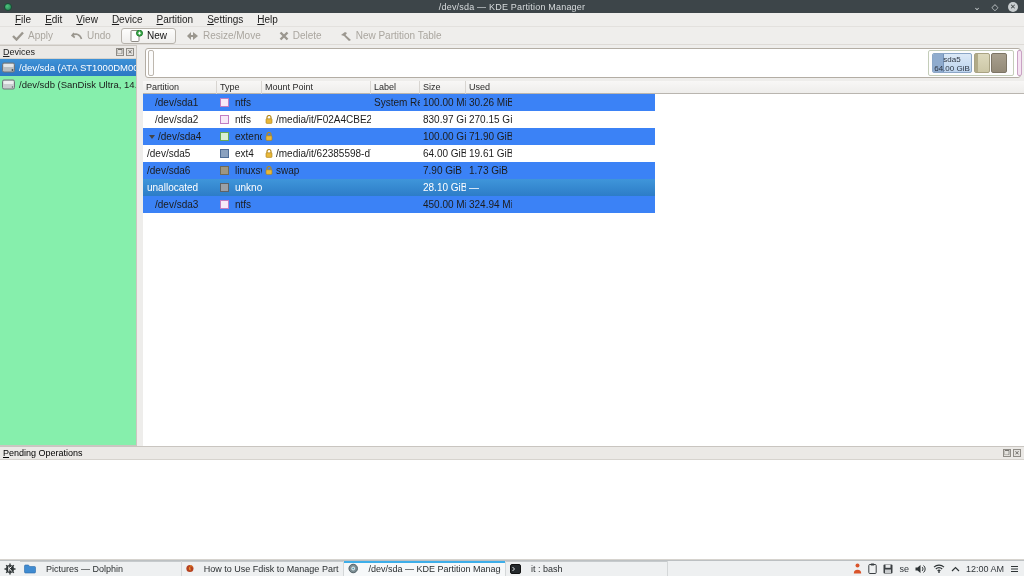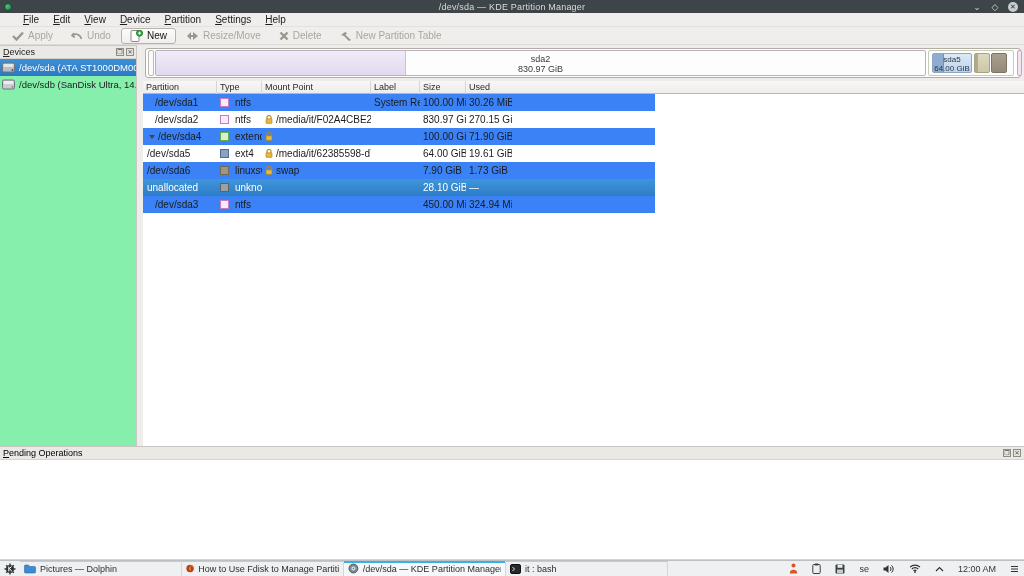--- a/index.html
+++ b/index.html
@@ -8,21 +8,21 @@
 
   
   .titlebar { height:13px; background:#3d4549; display:flex; align-items:center; position:relative; flex:0 0 auto; }
   .titlebar .appicon { width:8px; height:8px; border-radius:50%; background:radial-gradient(circle at 35% 35%, #4fc47f, #1f7a4d); margin-left:4px; border:1px solid #184f35; }
   .titlebar .title { position:absolute; left:0; right:0; text-align:center; color:#d7dbdd; font-size:9px; letter-spacing:.2px; }
   .winbtns { margin-left:auto; display:flex; align-items:center; gap:8px; padding-right:6px; z-index:1; }
   .winbtn { width:10px; height:10px; display:flex; align-items:center; justify-content:center; color:#cfd4d6; font-size:9px; cursor:default; }
   .winbtn.close { background:#c8cdcf; border-radius:50%; color:#2e3436; font-size:7px; font-weight:bold; }
 
   
-  .menubar { height:14px; background:#efeeec; display:flex; align-items:center; padding-left:16px; border-bottom:1px solid #e3e1de; flex:0 0 auto; }
+  .menubar { height:14px; background:#efeeec; display:flex; align-items:center; padding-left:8px; border-bottom:1px solid #e3e1de; flex:0 0 auto; }
   .menuitem { font-size:10px; color:#1c1c1c; padding:0 7px; height:14px; display:inline-block; line-height:14px; }
   .menuitem::first-letter { text-decoration:underline; }
 
   
   .toolbar { height:18px; background:#efeeec; display:flex; align-items:center; padding-left:4px; gap:2px; border-bottom:1px solid #dedbd7; flex:0 0 auto; }
   .tbtn { display:flex; align-items:center; gap:4px; height:16px; padding:0 8px; font-size:10px; border-radius:3px; }
   .tbtn.disabled { color:#aaa69f; }
   .tbtn.enabled { color:#141414; border:1px solid #b7b3ac; background:linear-gradient(#fdfdfc,#efeeec); }
   .tbtn svg { flex:0 0 auto; }
 
@@ -79,26 +79,26 @@
 
   
   .pendhead { height:14px; background:#ebe9e6; border-top:1px solid #c9c5c0; border-bottom:1px solid #d6d3ce; display:flex; align-items:center; font-size:9px; padding:0 3px; flex:0 0 auto; }
   .pendhead .dh-label::first-letter { text-decoration:underline; }
   .pendbody { flex:0 0 auto; height:100px; background:#fff; border-bottom:1px solid #d6d3ce; }
   .statusbar { height:13px; background:#eeedeb; font-size:9px; color:#222; display:flex; align-items:center; padding-left:3px; border-top:1px solid #cfccc7; flex:0 0 auto; }
 
   
   .taskbar { height:16px; background:#eef0f1; border-top:1px solid #bcc0c2; display:flex; align-items:stretch; flex:0 0 auto; }
   .kmenu { width:20px; display:flex; align-items:center; justify-content:center; }
-  .task { width:162px; display:flex; align-items:center; gap:4px; padding:0 4px; font-size:9px; color:#2b2f31; border-right:1px solid #d4d7d8; position:relative; white-space:nowrap; overflow:hidden; }
+  .task { width:162px; display:flex; align-items:center; gap:10px; padding:0 4px; font-size:9px; color:#2b2f31; border-right:1px solid #d4d7d8; position:relative; white-space:nowrap; overflow:hidden; }
   .task .tlabel { overflow:hidden; text-overflow:clip; }
   .task::before { content:""; position:absolute; top:0; left:0; right:0; height:1px; background:#c6cacc; }
   .task.active { background:#f6f8f9; }
   .task.active::before { height:2px; background:#3daee9; }
-  .tray { margin-left:auto; display:flex; align-items:center; gap:14px; padding:0 5px; }
+  .tray { margin-left:auto; display:flex; align-items:center; gap:6px; padding:0 5px; }
   .tray .traytext { font-size:9px; color:#31363a; }
   .trayicon { display:flex; align-items:center; }
 
   .lock { flex:0 0 auto; }
 </style>
 </head>
 <body>
 
 <div class="app">
 
@@ -207,27 +207,20 @@
         <span>/dev/sdb (SanDisk Ultra, 14.48 G...</span>
       </div>
     </div>
 
     <div class="splitter"></div>
 
     <div class="rightpane">
       <div class="bararea">
         <div class="pbar">
           <div class="pseg seg-sda1"></div>
-          <div class="pseg seg-sda2">
-            <div class="used"></div>
-            <div class="seg-label">
-              <div>sda2</div>
-              <div>830.97 GiB</div>
-            </div>
-          </div>
           <div class="pseg seg-ext">
             <div class="seg-sda5">
               <div class="used"></div>
               <div class="seg-label">
                 <div>sda5</div>
                 <div>64.00 GiB</div>
               </div>
             </div>
             <div class="seg-sda6">
               <div class="used"></div>

